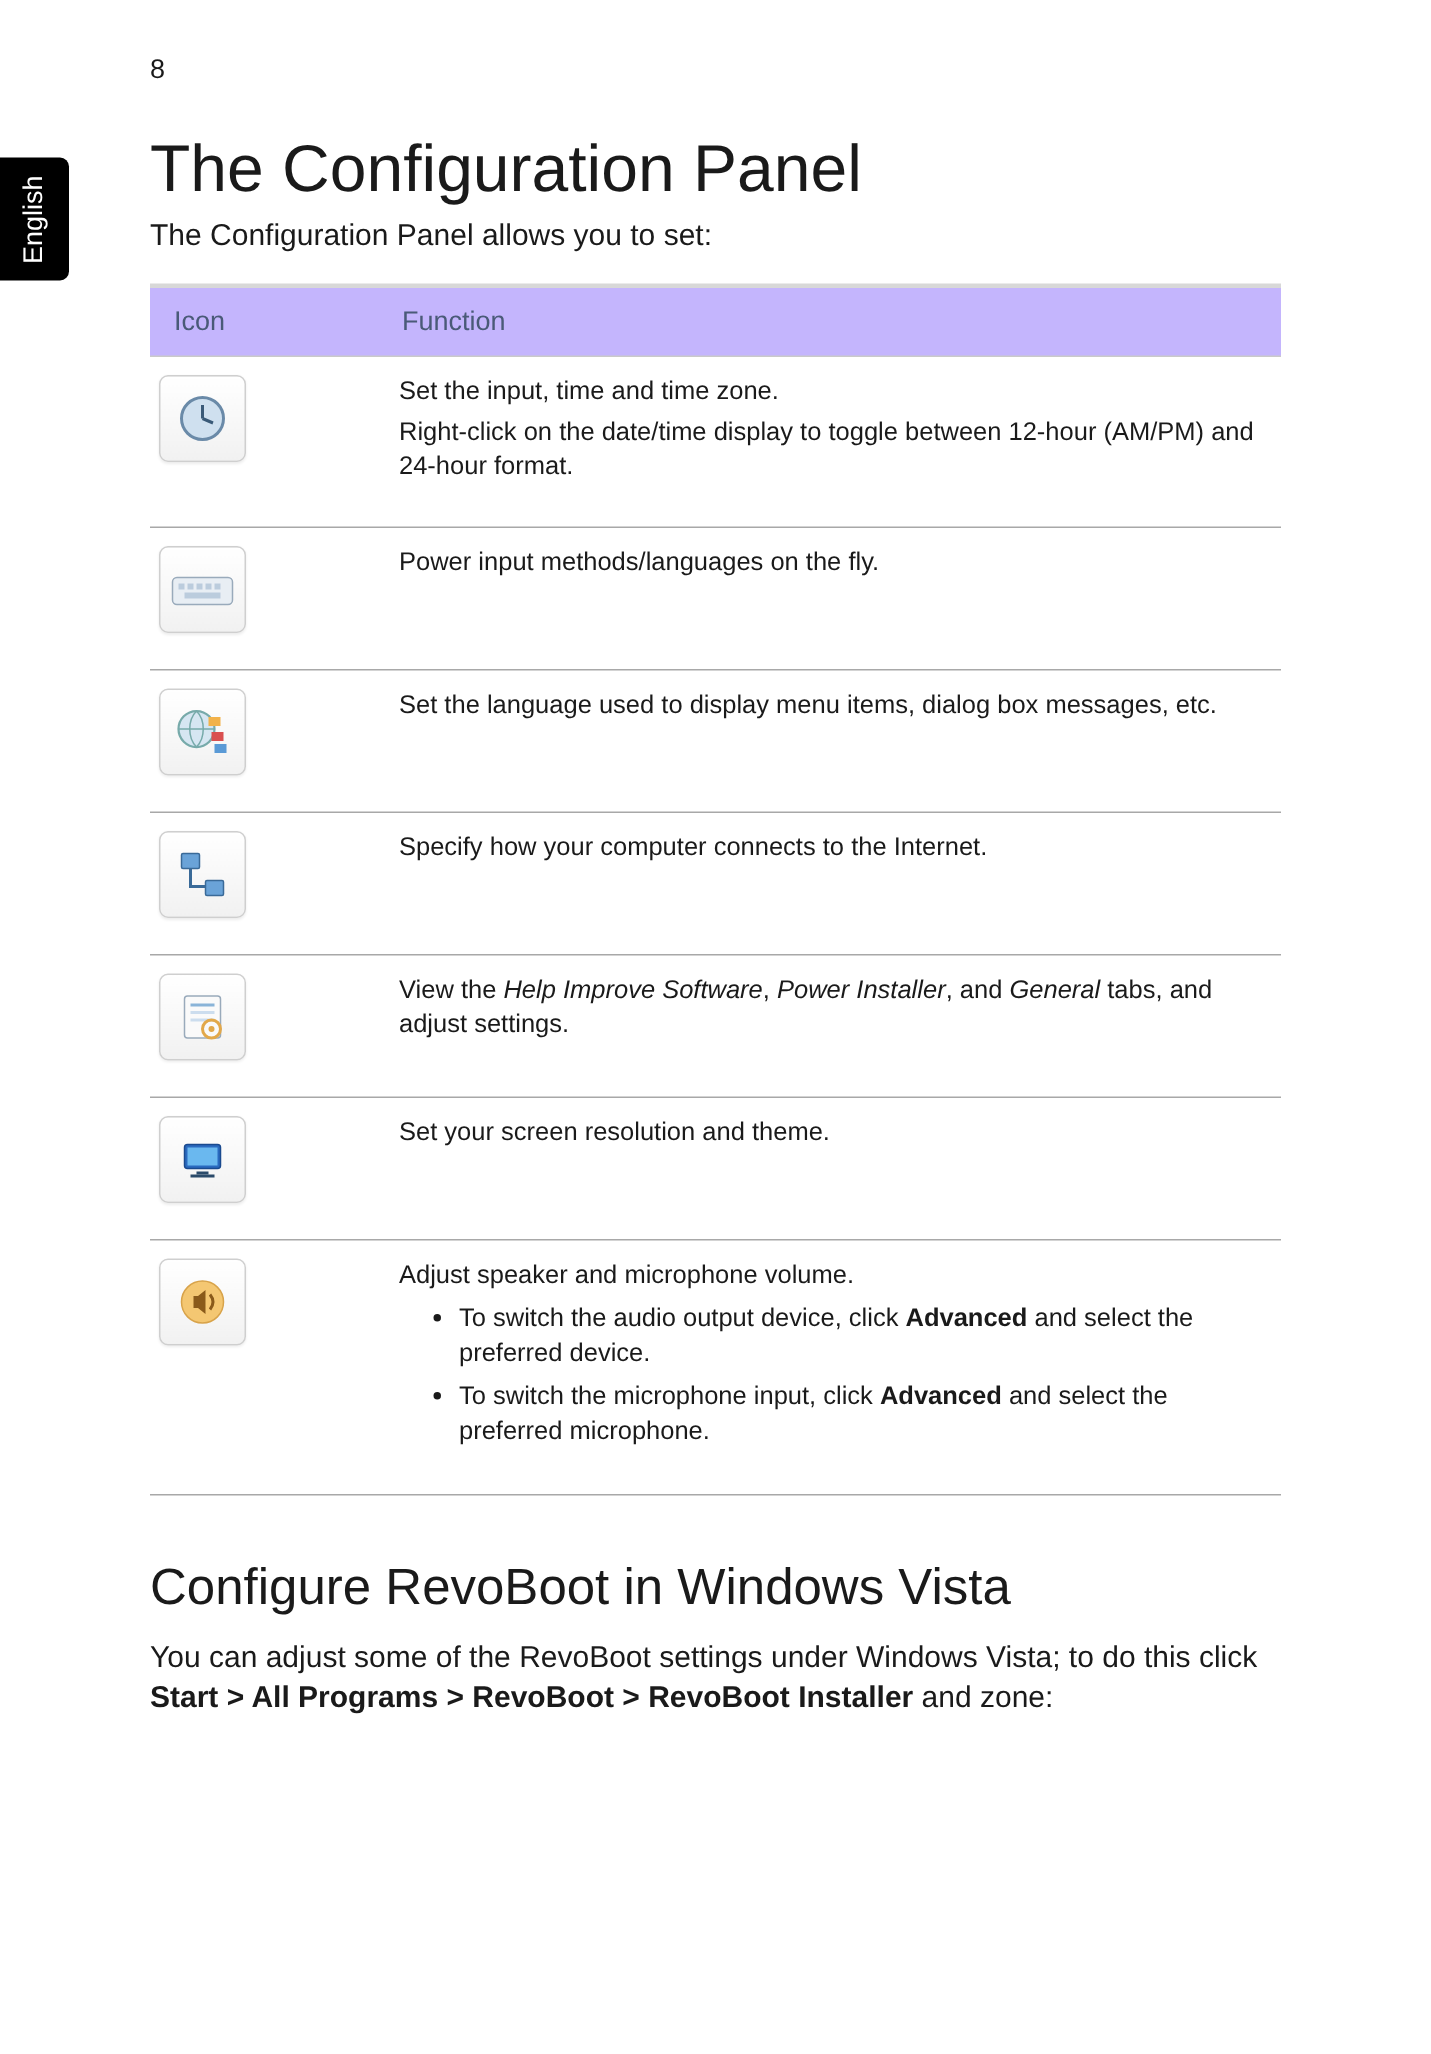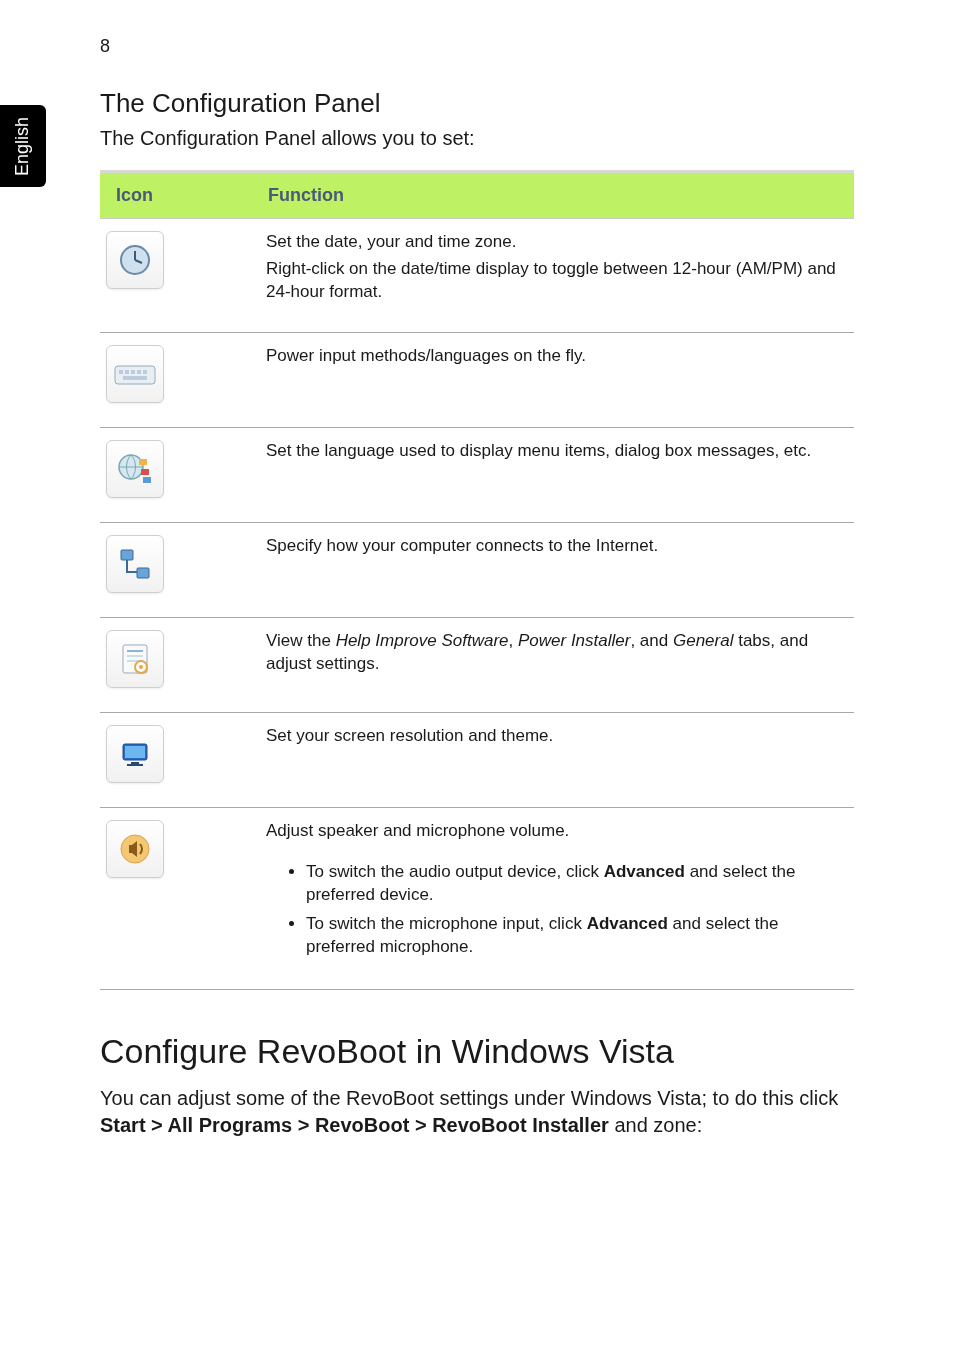--- a/index.html
+++ b/index.html
@@ -33,38 +33,38 @@
     align-items: center;
     justify-content: center;
   }
   .lang-tab span {
     color: #fff;
     transform: rotate(-90deg);
     font-size: 18px;
     white-space: nowrap;
   }
   h1.section {
-    font-size: 26px;
+    font-size: 44px;
     font-weight: 500;
     margin: 48px 0 8px 0;
   }
   .intro {
     font-size: 20px;
     margin: 6px 0 20px 0;
   }
   table.config {
     width: 100%;
     border-collapse: collapse;
     border-top: 3px solid #d8d8d8;
   }
   table.config th {
     text-align: left;
-    background: #bef264;
+    background: #c4b5fd;
     color: #4a5a78;
-    font-weight: 700;
+    font-weight: 400;
     font-size: 18px;
     padding: 12px 16px;
     border-bottom: 1px solid #c9c9c9;
   }
   table.config th.icon-col { width: 120px; }
   table.config td {
     vertical-align: top;
     padding: 12px 14px 24px 14px;
     border-bottom: 1px solid #a8a8a8;
     font-size: 17px;
@@ -79,21 +79,21 @@
     height: 56px;
     border: 1px solid #cfcfcf;
     border-radius: 6px;
     background: linear-gradient(#ffffff,#f1f1f1);
     display: flex;
     align-items: center;
     justify-content: center;
     box-shadow: 0 1px 2px rgba(0,0,0,0.08);
   }
   .func-text p { margin: 0 0 4px 0; }
-  .func-text ul { margin: 18px 0 0 0; padding-left: 40px; }
+  .func-text ul { margin: 6px 0 0 0; padding-left: 40px; }
   .func-text li { margin-bottom: 6px; }
   em.it { }
   strong.b { font-weight: 700; }
   h1.section2 {
     font-size: 34px;
     font-weight: 500;
     margin: 42px 0 14px 0;
   }
   .body-text {
     font-size: 20px;
@@ -127,21 +127,21 @@
         <td class="icon-cell">
           <div class="icon-box">
             <svg width="40" height="40" viewBox="0 0 40 40">
               <circle cx="20" cy="20" r="14" fill="#cfe0ef" stroke="#6a8aa8" stroke-width="2"></circle>
               <line x1="20" y1="20" x2="20" y2="11" stroke="#3a5a78" stroke-width="2"></line>
               <line x1="20" y1="20" x2="27" y2="23" stroke="#3a5a78" stroke-width="2"></line>
             </svg>
           </div>
         </td>
         <td class="func-text">
-          <p>Set the date, your and time zone.</p>
+          <p>Set the input, time and time zone.</p>
           <p>Right-click on the date/time display to toggle between 12-hour (AM/PM) and 24-hour format.</p>
         </td>
       </tr>
 
       <tr>
         <td class="icon-cell">
           <div class="icon-box">
             <svg width="44" height="28" viewBox="0 0 44 28">
               <rect x="2" y="6" width="40" height="18" rx="3" fill="#e8eef4" stroke="#9ab" stroke-width="1"></rect>
               <rect x="6" y="10" width="4" height="4" fill="#bcd"></rect>

